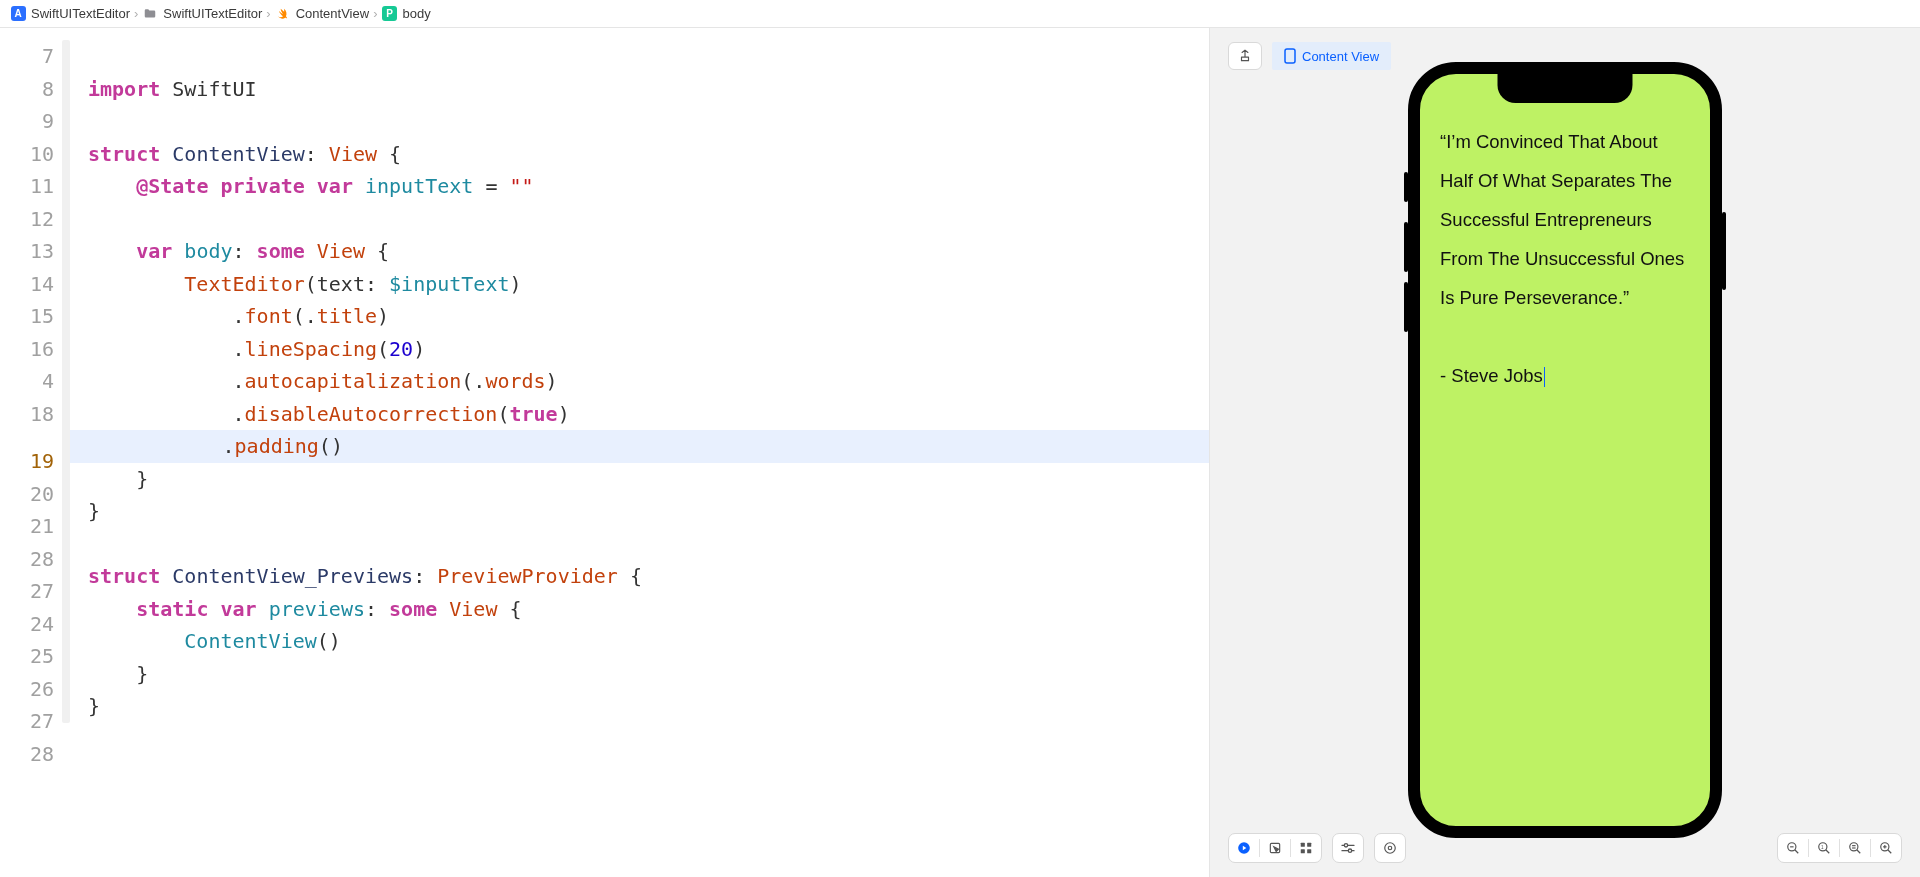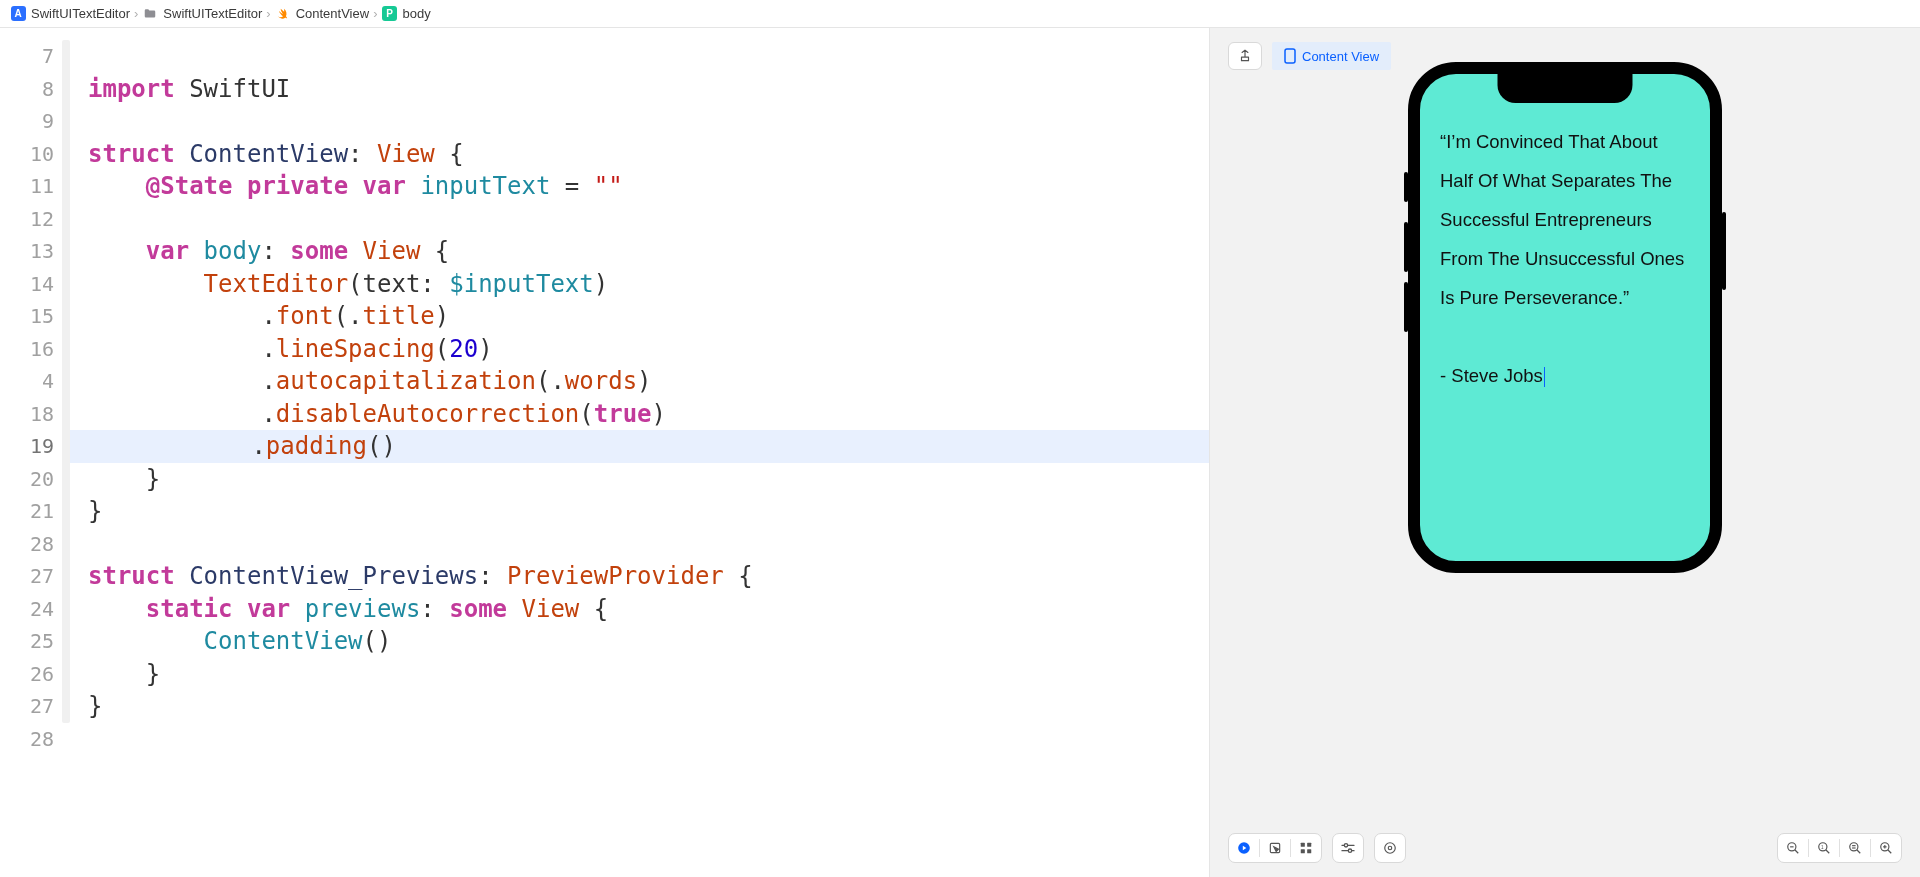--- a/index.html
+++ b/index.html
@@ -12,41 +12,41 @@
   .breadcrumb .chev { color: #b0b0b0; }
   .crumb-icon { display: inline-flex; width: 16px; height: 16px; align-items: center; justify-content: center; }
   .icon-proj { background:#2b6fff; color:#fff; border-radius:3px; font-size:10px; font-weight:600; width:15px; height:15px; display:flex; align-items:center; justify-content:center;}
   .icon-prop { background:#16c995; color:#fff; border-radius:3px; font-size:10px; font-weight:600; width:15px; height:15px; display:flex; align-items:center; justify-content:center;}
 
   .main { flex:1; display:flex; overflow:hidden; }
 
   
   .editor-wrap { flex:1; display:flex; overflow:hidden; border-right:1px solid #e5e5e5; }
   .gutter { width:62px; text-align:right; padding:12px 8px 0 0; font-family: "SF Mono", Menlo, monospace; font-size:20px; color:#a0a0a0; line-height:32.5px; user-select:none; background:#fff; }
-  .gutter .active { color:#737373; }
+  .gutter .active { color:#a16207;margin-top:15px; }
   .fold-strip { width:8px; background:#f0f0f0; margin-top:12px; border-radius:2px; height: calc(32.5px * 21); }
-  .code { flex:1; padding:12px 0 0 18px; font-family:"SF Mono", Menlo, monospace; font-size:24px; line-height:32.5px; white-space:pre; position:relative; }
+  .code { flex:1; padding:12px 0 0 18px; font-family:"SF Mono", Menlo, monospace; font-size:20px; line-height:32.5px; white-space:pre; position:relative; }
   .code .line { display:block; }
   .code .hl { background:#e8f0fe; display:block; margin-left:-18px; padding-left:8px; }
   .kw-pink { color:#c23a9a; font-weight:600; }
   .kw-navy { color:#2b3a67; font-weight:500; }
   .id-purple { color:#c2410c; }
   .id-teal { color:#1e8aa0; }
   .lit-blue { color:#1c00cf; }
   .str-red { color:#c41a16; }
 
   
   .preview { width: 710px; background:#f2f2f2; display:flex; flex-direction:column; position:relative; }
   .preview-top { position:absolute; top:14px; left:18px; display:flex; gap:10px; align-items:center; }
   .pin-btn { width:34px; height:28px; background:#fff; border:1px solid #d9d9d9; border-radius:6px; display:flex; align-items:center; justify-content:center; color:#555; cursor:pointer; }
   .content-view-btn { height:28px; background:#e3edfb; border-radius:2px; display:flex; align-items:center; gap:6px; padding:0 12px; color:#0a60ff; font-size:13px; cursor:pointer; }
   .preview-canvas { flex:1; display:flex; align-items:flex-start; justify-content:center; padding-top:34px; }
 
   
-  .phone { width:314px; height:511px; border:12px solid #000; border-radius:48px; background:#5eead4; position:relative; overflow:hidden; }
+  .phone { width:314px; height:776px; border:12px solid #000; border-radius:48px; background:#bef264; position:relative; overflow:hidden; }
   .phone .notch { position:absolute; top:-1px; left:50%; transform:translateX(-50%); width:135px; height:30px; background:#000; border-bottom-left-radius:18px; border-bottom-right-radius:18px; }
   .phone-wrap { position:relative; }
   .sb1 { position:absolute; right:-4px; top:150px; width:4px; height:78px; background:#000; border-radius:2px; }
   .sb2 { position:absolute; left:-4px; top:110px; width:4px; height:30px; background:#000; border-radius:2px; }
   .sb3 { position:absolute; left:-4px; top:160px; width:4px; height:50px; background:#000; border-radius:2px; }
   .sb4 { position:absolute; left:-4px; top:220px; width:4px; height:50px; background:#000; border-radius:2px; }
   .phone-content { padding:48px 20px 0 20px; font-size:18.5px; line-height:39px; color:#111; }
   .cursor::after { content:""; display:inline-block; width:1.5px; height:20px; background:#0a60ff; vertical-align:middle; margin-left:1px; }
 
   

